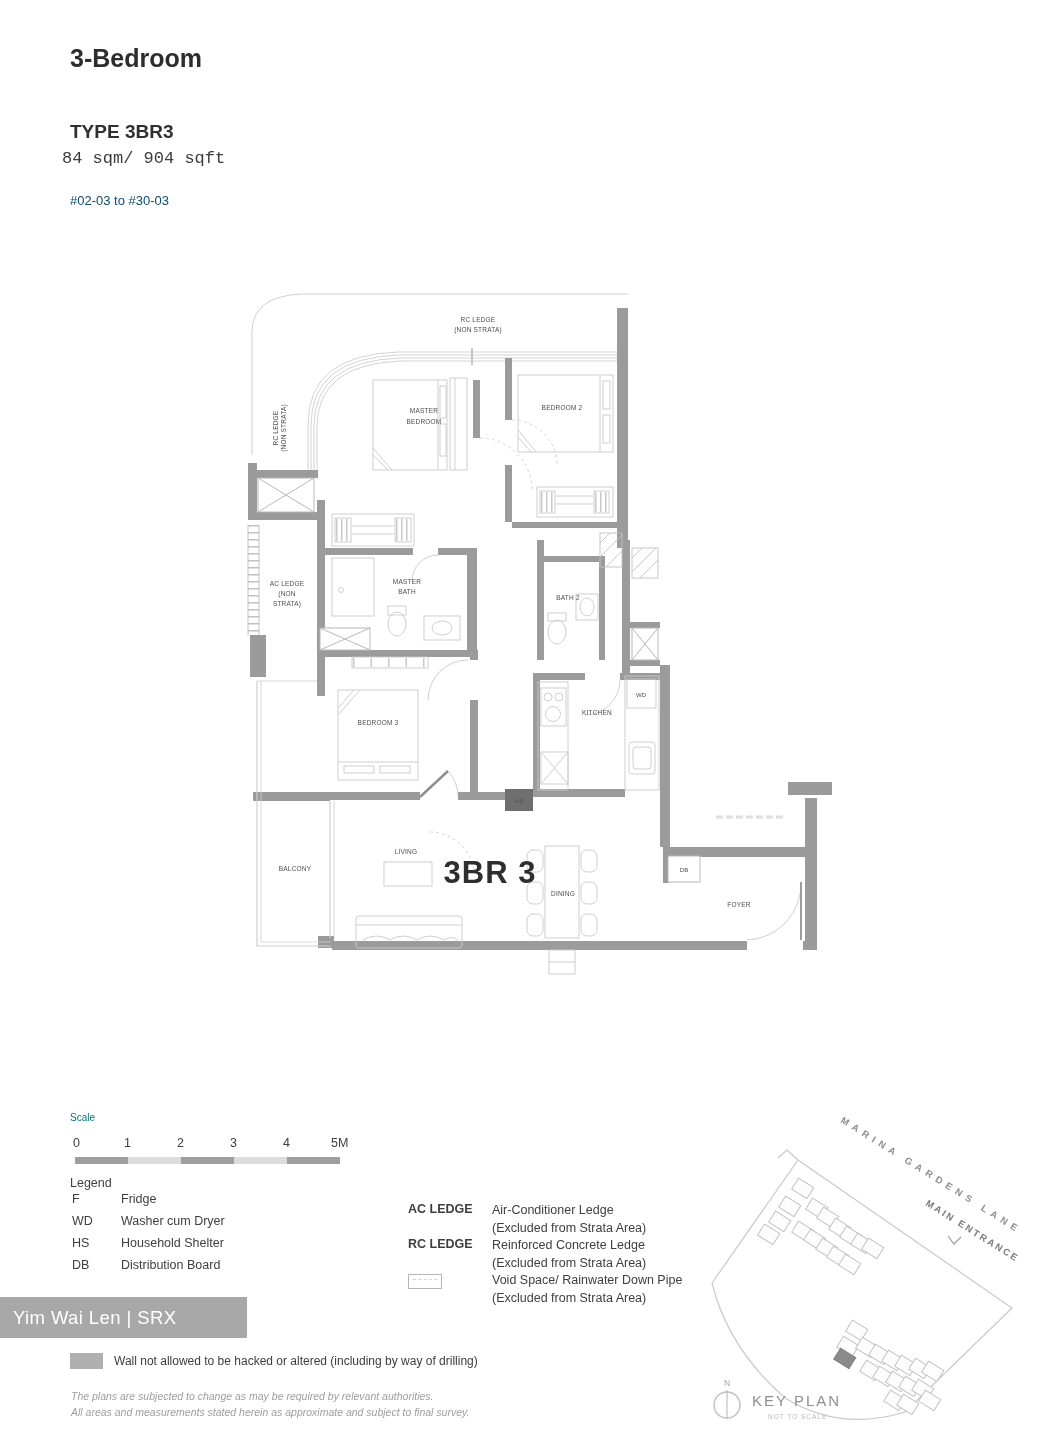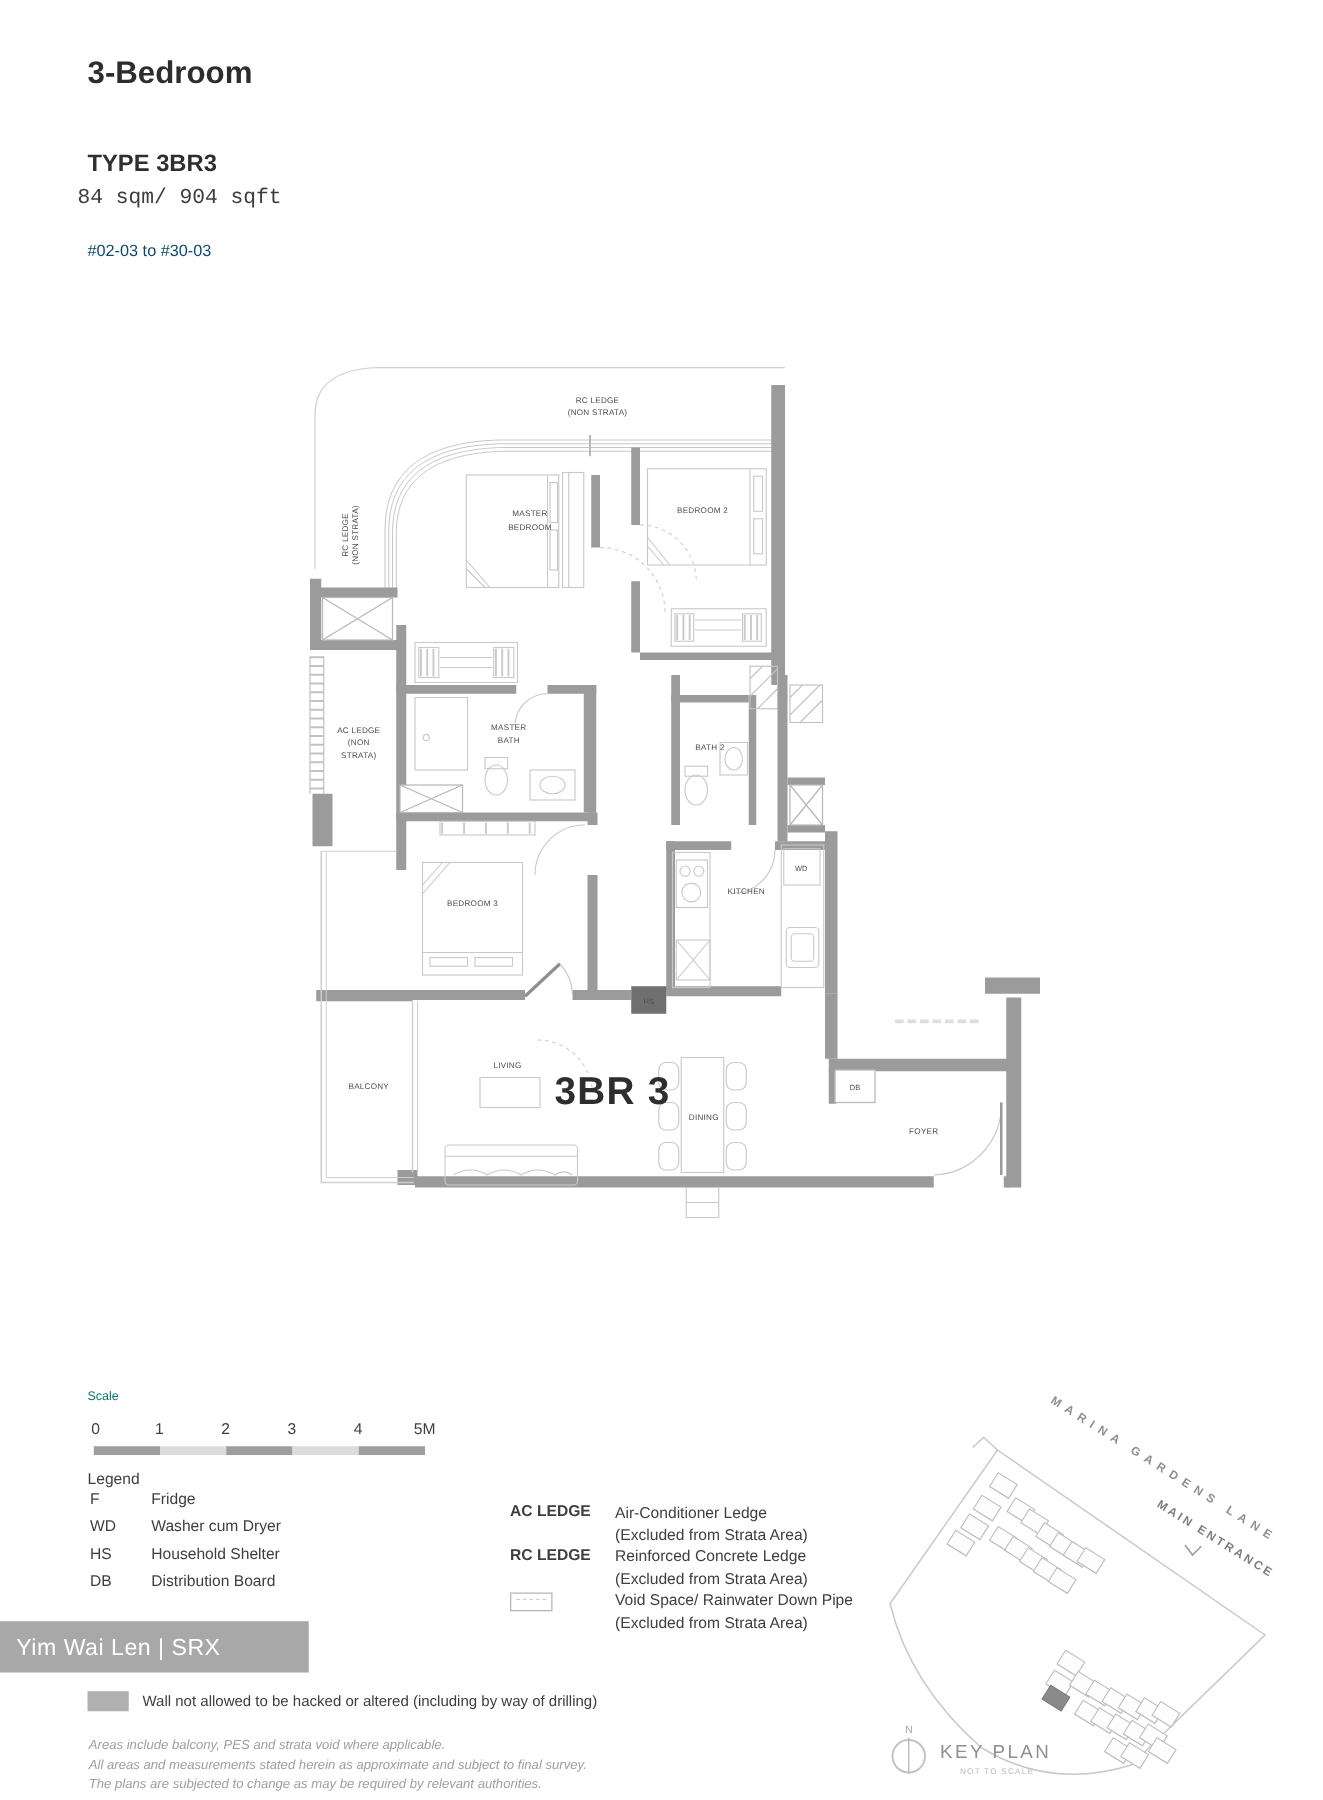--- a/index.html
+++ b/index.html
@@ -354,23 +354,22 @@
   </div>
 
   <div class="abs" id="watermark">Yim Wai Len | SRX PROPERTY</div>
 
   <div class="abs" id="wallnote">
     <span class="sw"></span>
     <span>Wall not allowed to be hacked or altered (including by way of drilling)</span>
   </div>
 
   <div class="abs" id="disclaimer">
-    <div>Areas include balcony, PES and strata void where applicable.</div>
+    <div>The plans are subjected to change as may be required by relevant authorities.</div>
     <div>All areas and measurements stated herein as approximate and subject to final survey.</div>
-    <div>The plans are subjected to change as may be required by relevant authorities.</div>
   </div>
 
   <svg class="abs" style="left:690px; top:1090px;" width="368" height="350" viewBox="0 0 368 350">
     <g stroke="#c9c9c9" stroke-width="1.2" fill="none">
       <path d="M 108,70 L 322,218 L 215,322 Q 150,342 95,308 Q 38,258 22,193 Z"></path>
       <path d="M 108,70 L 97,60 L 88,68"></path>
     </g>
     <g transform="translate(150,32) rotate(32)">
       <text class="kp-street" x="0" y="0">MARINA GARDENS LANE</text>
     </g>

